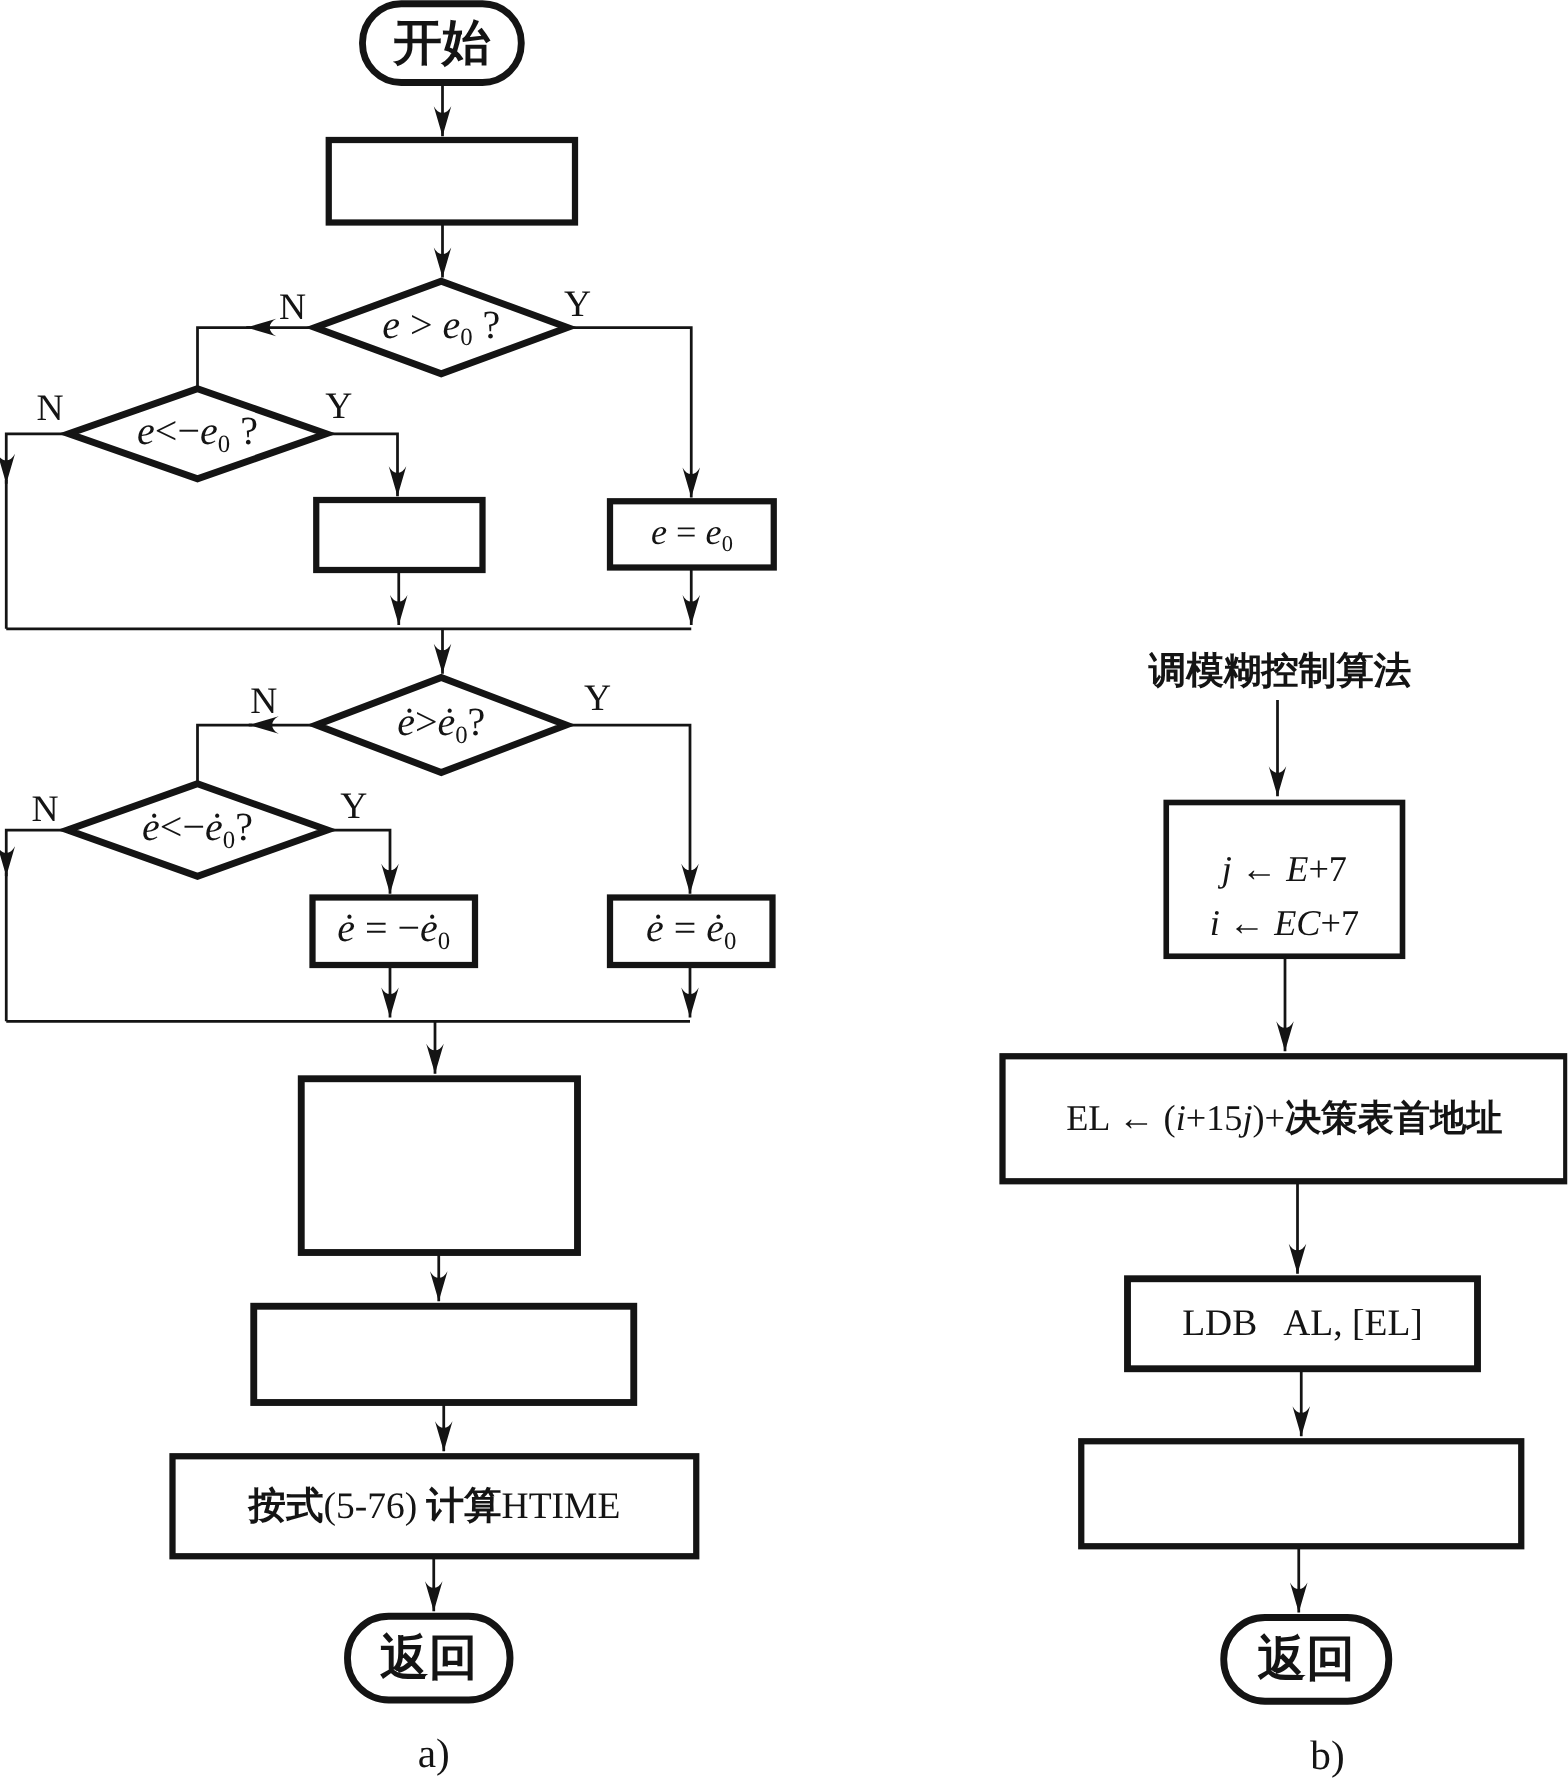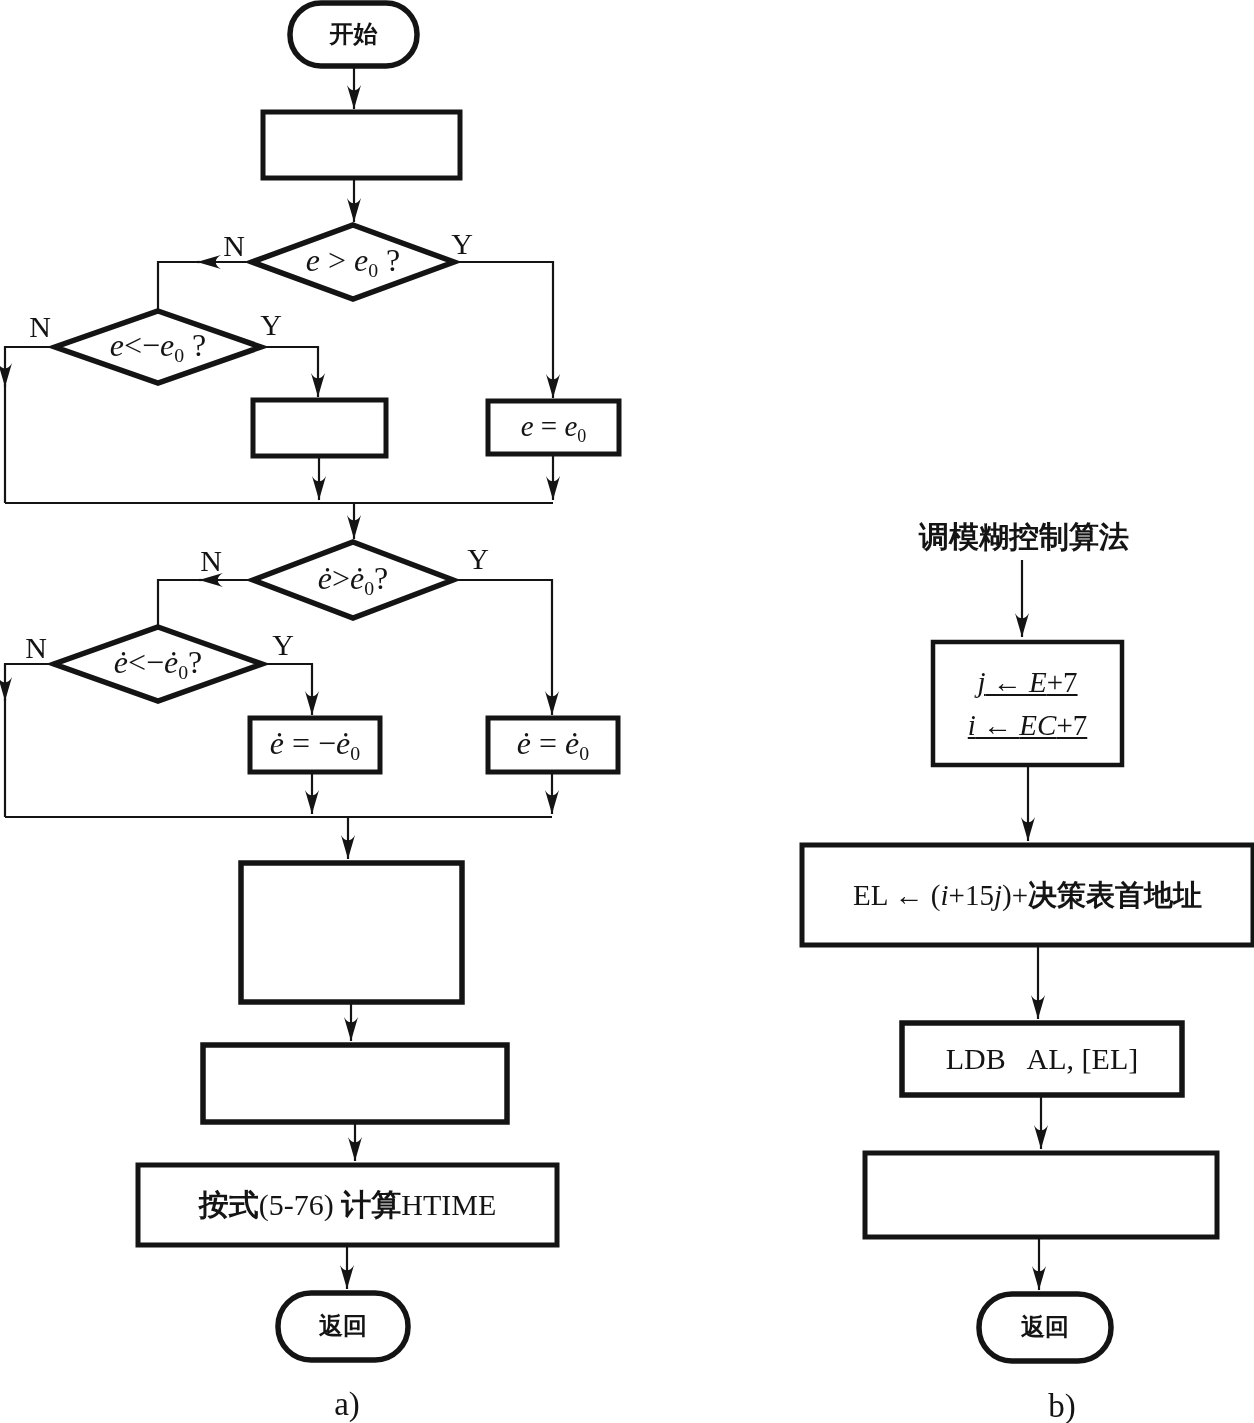--- a/index.html
+++ b/index.html
@@ -13,21 +13,21 @@
     justify-content:center; align-items:center; text-align:center;
     color:#141414; line-height:1.12;
   }
   .ln { white-space:pre; }
   .ln span { white-space:pre; }
   .lbl { position:absolute; transform:translate(-50%,-50%); white-space:pre; color:#141414; }
   .it { font-style:italic; }
   .cn { font-weight:700; }
   .sb { font-size:0.62em; vertical-align:-0.32em; }
   .f28 { font-size:32px; } .f29 { font-size:29px; } .f30 { font-size:30px; }
-  .f31 { font-size:24px;align-items:center; } .f33 { font-size:33px; }
+  .f31 { font-size:39px;align-items:center; } .f33 { font-size:33px; }
 </style>
 </head>
 <body>
 
 <div class="stage">
 
   <svg class="wires" width="1254" height="1423" viewBox="0 0 1254 1423">
     <defs>
       <marker id="ah" viewBox="0 0 26 16" refX="25" refY="8" markerWidth="26" markerHeight="16" markerUnits="userSpaceOnUse" orient="auto">
         <path d="M1,1 L25,8 L1,15 C8,11.5 8,4.5 1,1 Z" fill="#141414"></path>
@@ -146,21 +146,21 @@
   <div class="lbl f30" style="left:271px;top:325px;">Y</div>
   <div class="lbl f30" style="left:211px;top:561px;">N</div>
   <div class="lbl f30" style="left:478px;top:559px;">Y</div>
   <div class="lbl f30" style="left:36px;top:648px;">N</div>
   <div class="lbl f30" style="left:283px;top:645px;">Y</div>
 
   <div class="lbl f33" style="left:347px;top:1404px;">a)</div>
 
   <div class="lbl f30 cn" style="left:1024px;top:537px;">调模糊控制算法</div>
 
-  <div class="t f29" style="left:933px;top:642px;width:189px;height:123px;gap:10px;text-decoration:underline;">
+  <div class="t f29" style="left:933px;top:656px;width:189px;height:123px;gap:10px;">
     <div class="ln"><span class="it">j</span><span> ← </span><span class="it">E</span><span>+7</span></div>
     <div class="ln"><span class="it">i</span><span> ← </span><span class="it">EC</span><span>+7</span></div>
   </div>
 
   <div class="t f29" style="left:802px;top:845px;width:451px;height:100px;">
     <div class="ln"><span>EL ← (</span><span class="it">i</span><span>+15</span><span class="it">j</span><span>)+</span><span class="cn">决策表首地址</span></div>
   </div>
 
   <div class="t f30" style="left:902px;top:1023px;width:280px;height:72px;">
     <div class="ln"><span>LDB   AL, [EL]</span></div>

